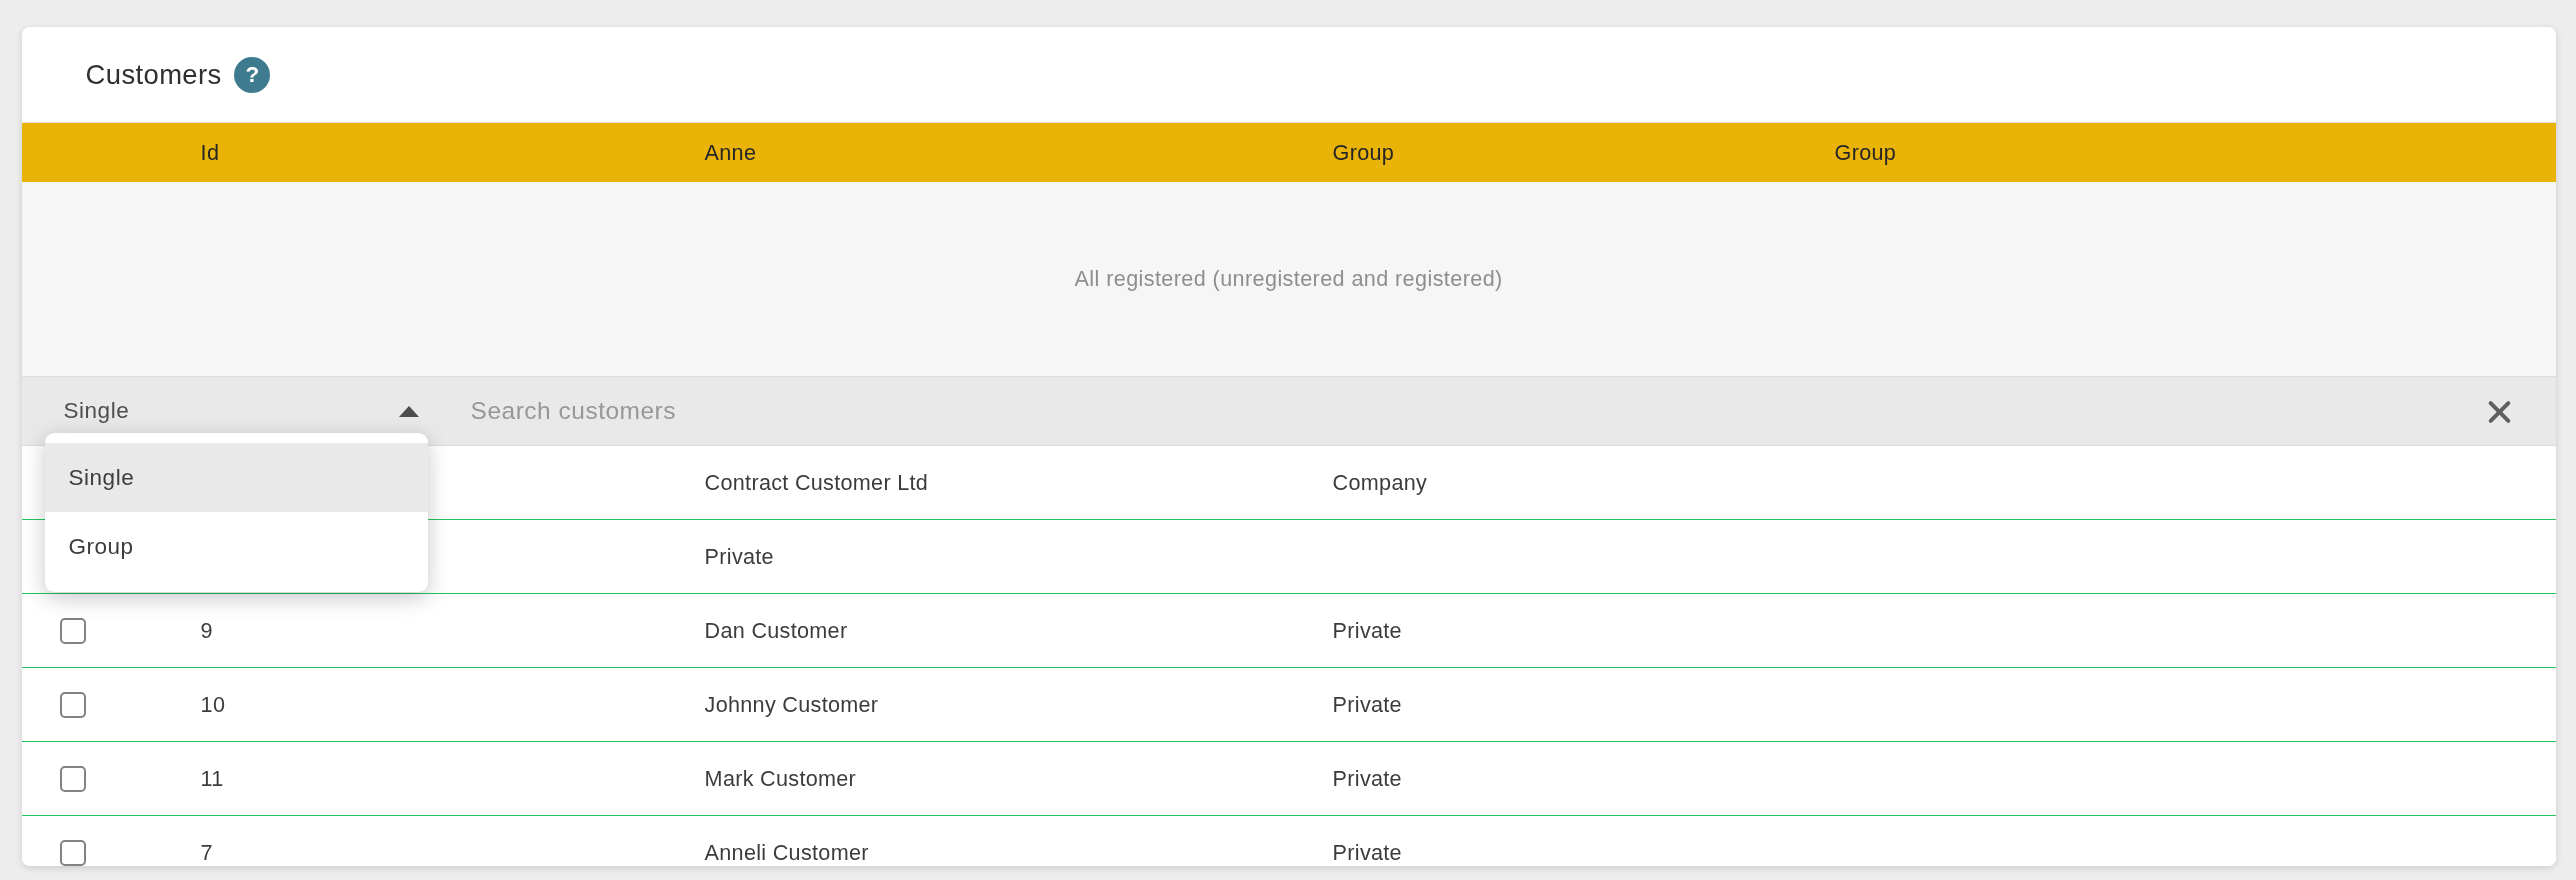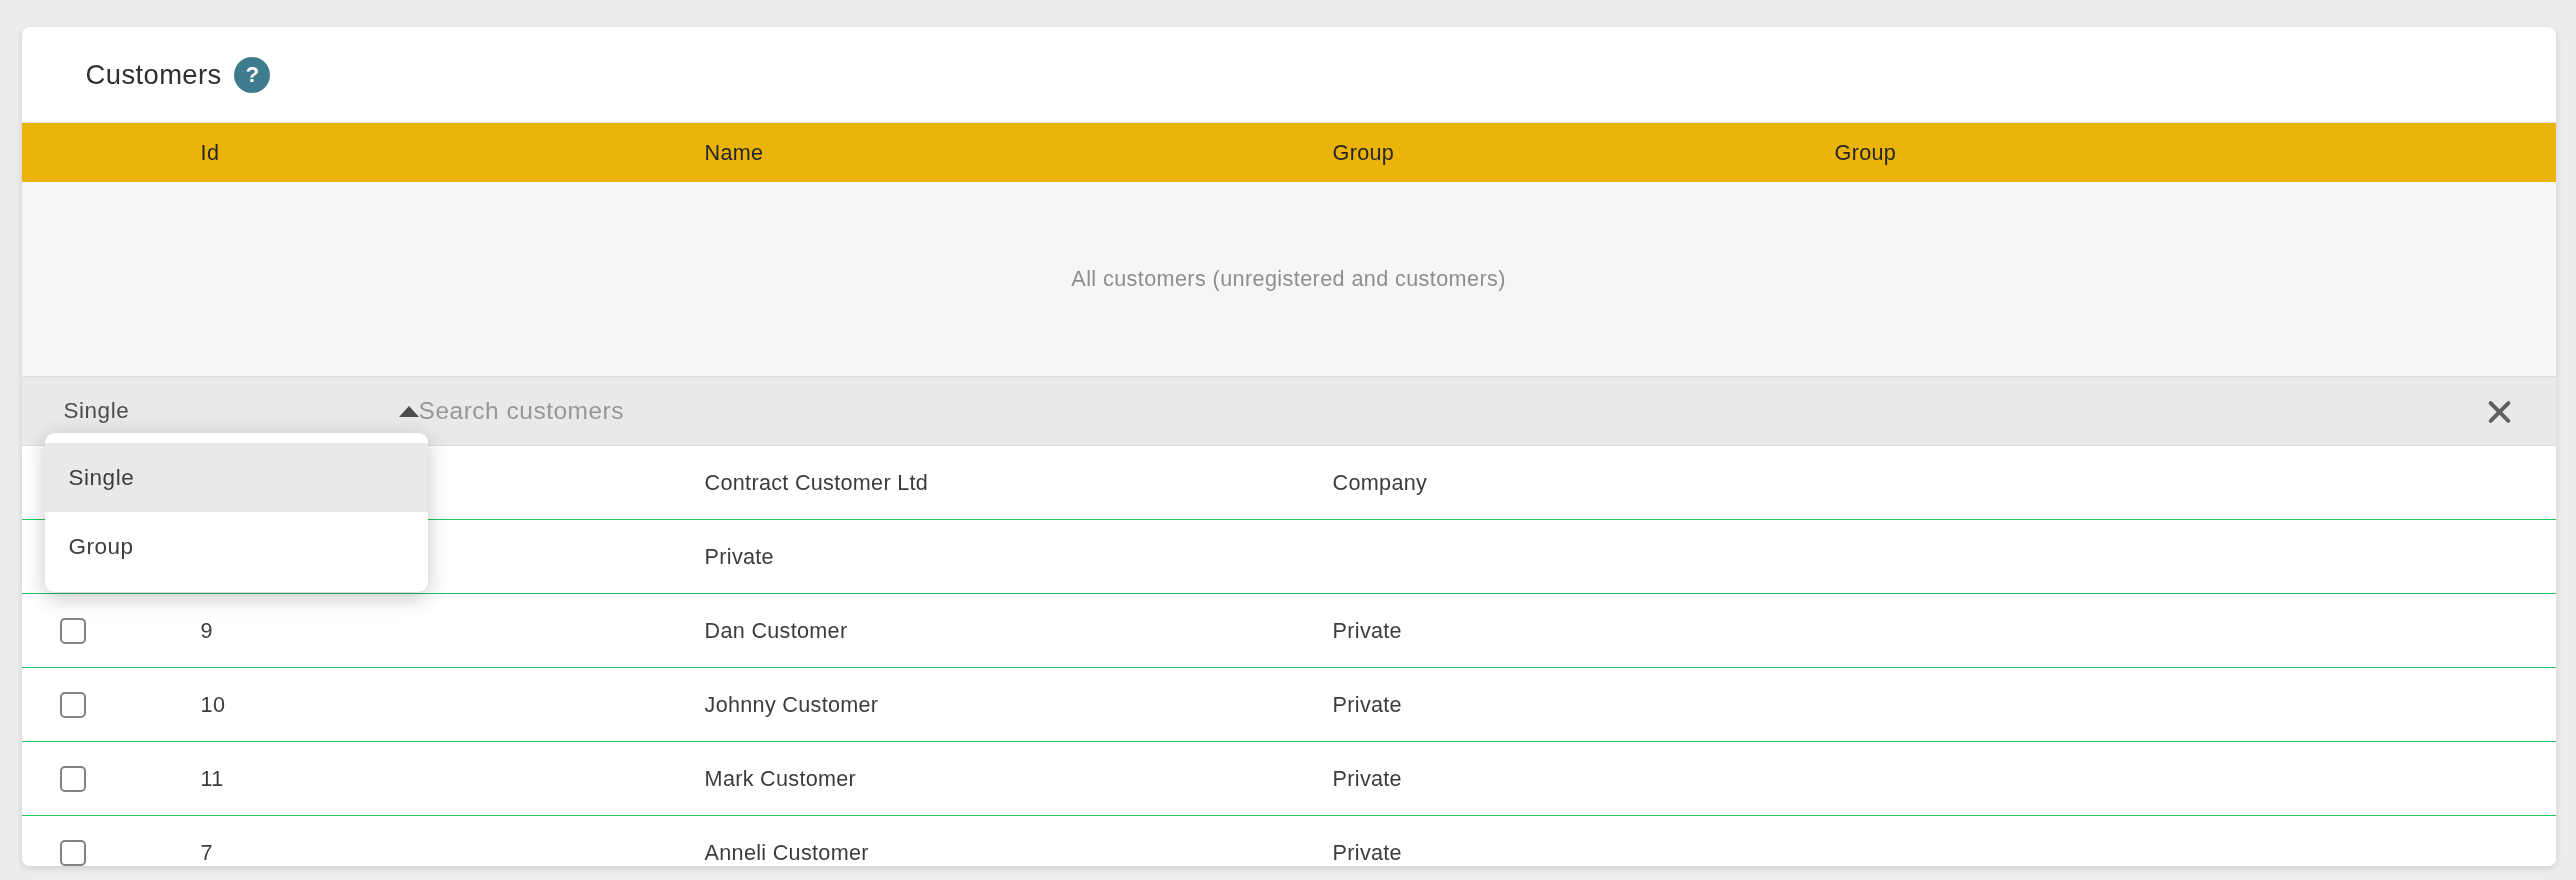--- a/index.html
+++ b/index.html
@@ -87,20 +87,21 @@
     font-size:22.5px; color:#4e4e4e; letter-spacing:0.5px;
   }
   .caret-up-icon {
     width:0; height:0;
     border-left:10.8px solid transparent;
     border-right:10.8px solid transparent;
     border-bottom:11.8px solid #4d4d4d;
   }
   .search-input {
     flex:1;
+    margin-left:52px;
     border:none; outline:none; background:transparent;
     font-size:24.5px; color:#4e4e4e; letter-spacing:0.5px;
   }
   .search-input::placeholder { color:#979797; }
   .clear-btn {
     width:31px; height:31px; position:relative; cursor:pointer;
     flex:0 0 auto;
   }
   .clear-btn::before, .clear-btn::after {
     content:""; position:absolute; left:1px; top:13.7px;
@@ -148,27 +149,27 @@
 
 <div class="card">
 
   <div class="title-bar">
     <span class="page-title">Customers</span>
     <span class="help-icon">?</span>
   </div>
 
   <div class="table-head tgrid">
     <span class="col col-id">Id</span>
-    <span class="col">Name</span>
+    <span class="col">Anne</span>
     <span class="col">Group</span>
     <span class="col">Group</span>
   </div>
 
   <div class="empty-zone">
-    <span class="empty-text">All customers (unregistered and customers)</span>
+    <span class="empty-text">All registered (unregistered and registered)</span>
   </div>
 
   <div class="filter-bar">
     <div class="type-select">
       <span class="type-select-value">Single</span>
       <span class="caret-up-icon"></span>
     </div>
     <input class="search-input" type="text" placeholder="Search customers" style="">
     <span class="clear-btn"></span>
   </div>

